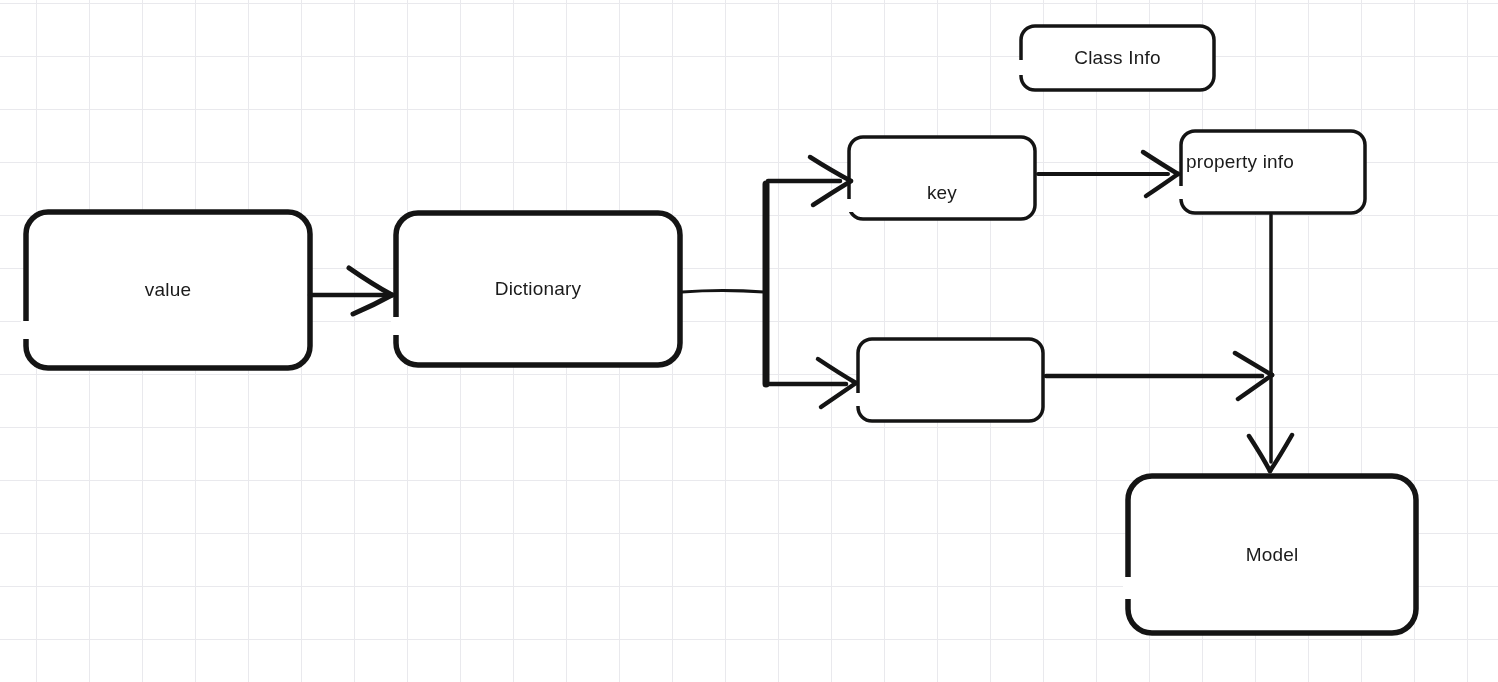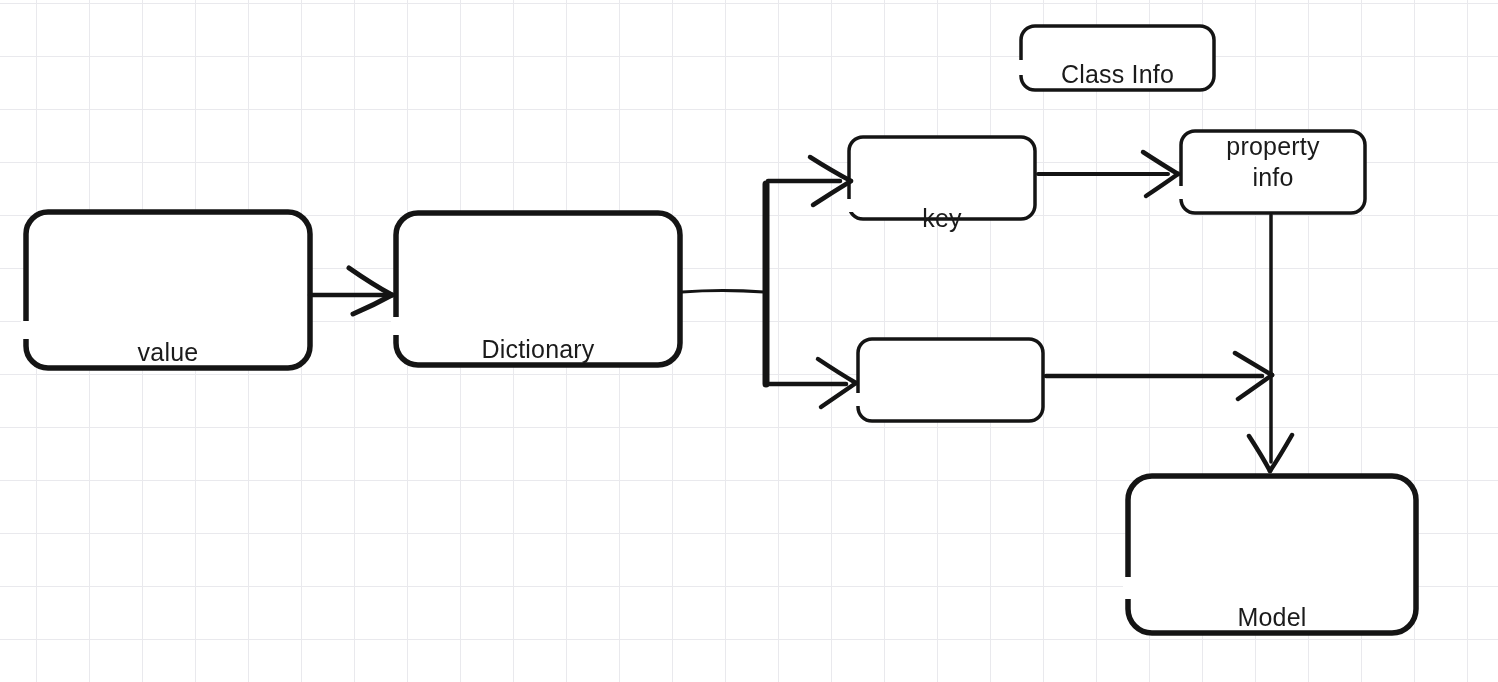--- a/index.html
+++ b/index.html
@@ -36,25 +36,25 @@
   svg .boxfill {
     fill: #ffffff;
   }
   svg .gap {
     fill: #ffffff;
     stroke: none;
   }
   .node-label {
     position: absolute;
     display: flex;
-    align-items: flex-end;
+    align-items: center;
     justify-content: center;
     text-align: center;
     color: #1b1b1b;
-    font-size: 25px;
+    font-size: 19px;
     line-height: 1.25;
     letter-spacing: 0.2px;
     user-select: none;
   }
   .node-label .inner {
     display: inline-block;
   }
   .node-label.wrap .inner {
     max-width: 122px;
     white-space: normal;
@@ -151,21 +151,21 @@
 
   <div class="node-label" style="left:1021px; top:26px; width:193px; height:64px;">
     <span class="inner">Class Info</span>
   </div>
 
   <div class="node-label" style="left:849px; top:124px; width:186px; height:82px;margin-top:28px;">
     <span class="inner">key</span>
   </div>
 
 
-  <div class="node-label wrap" style="left:1181px; top:131px; width:184px; height:62px;">
+  <div class="node-label wrap" style="left:1148px; top:131px; width:184px; height:62px;">
     <span class="inner">property info</span>
   </div>
 
   <div class="node-label" style="left:1128px; top:476px; width:288px; height:157px;">
     <span class="inner">Model</span>
   </div>
 
 </div>
 
 </body></html>

